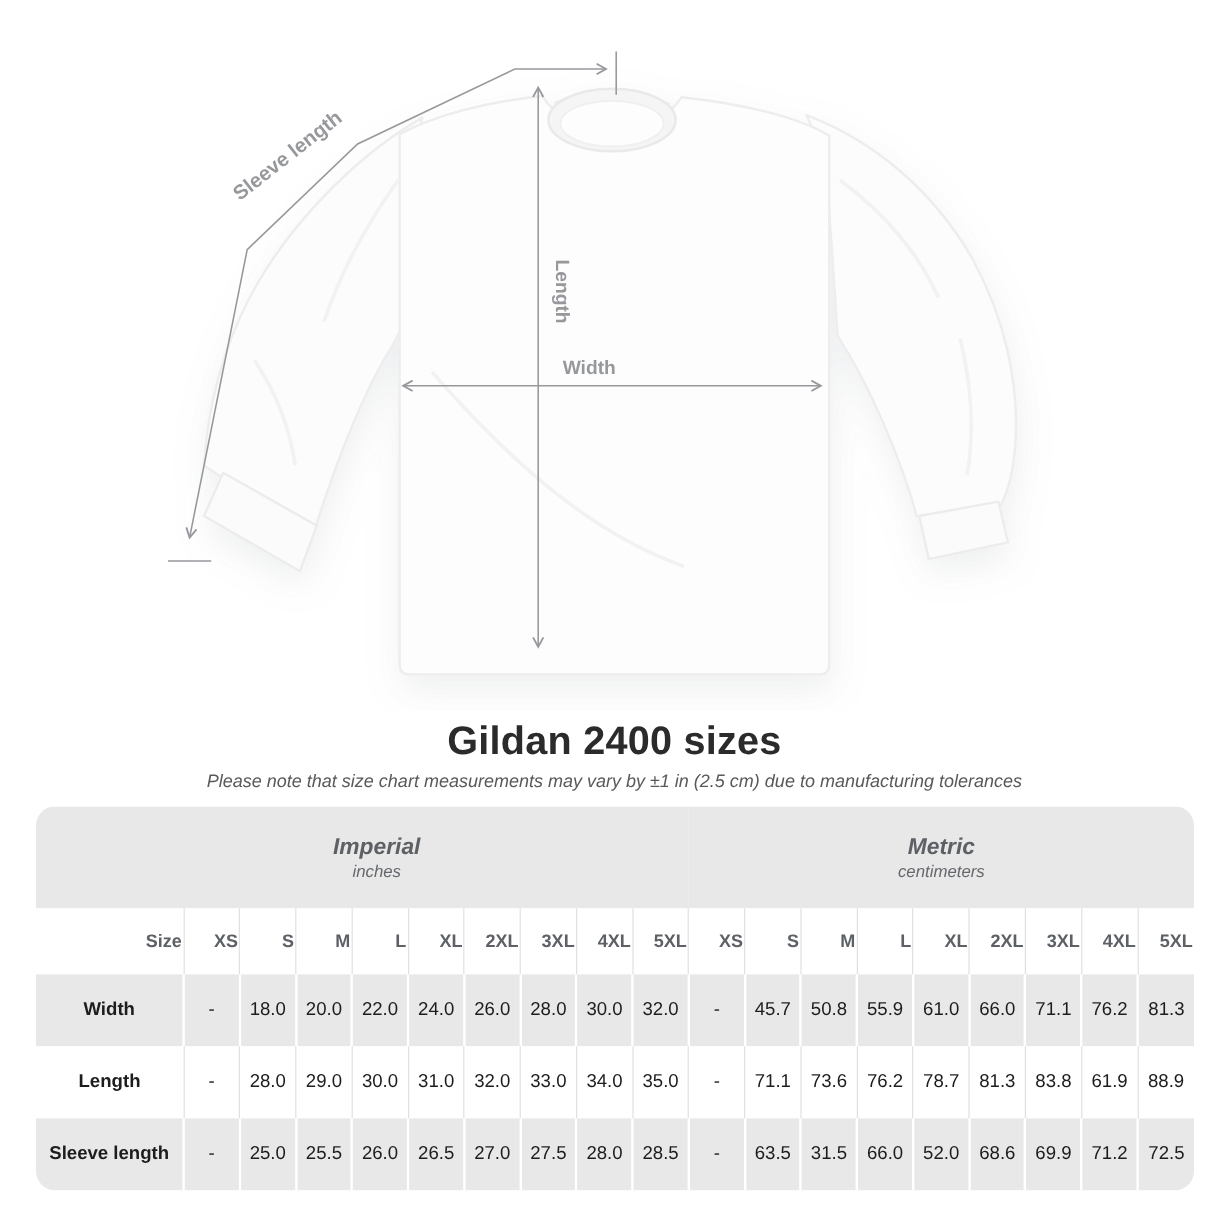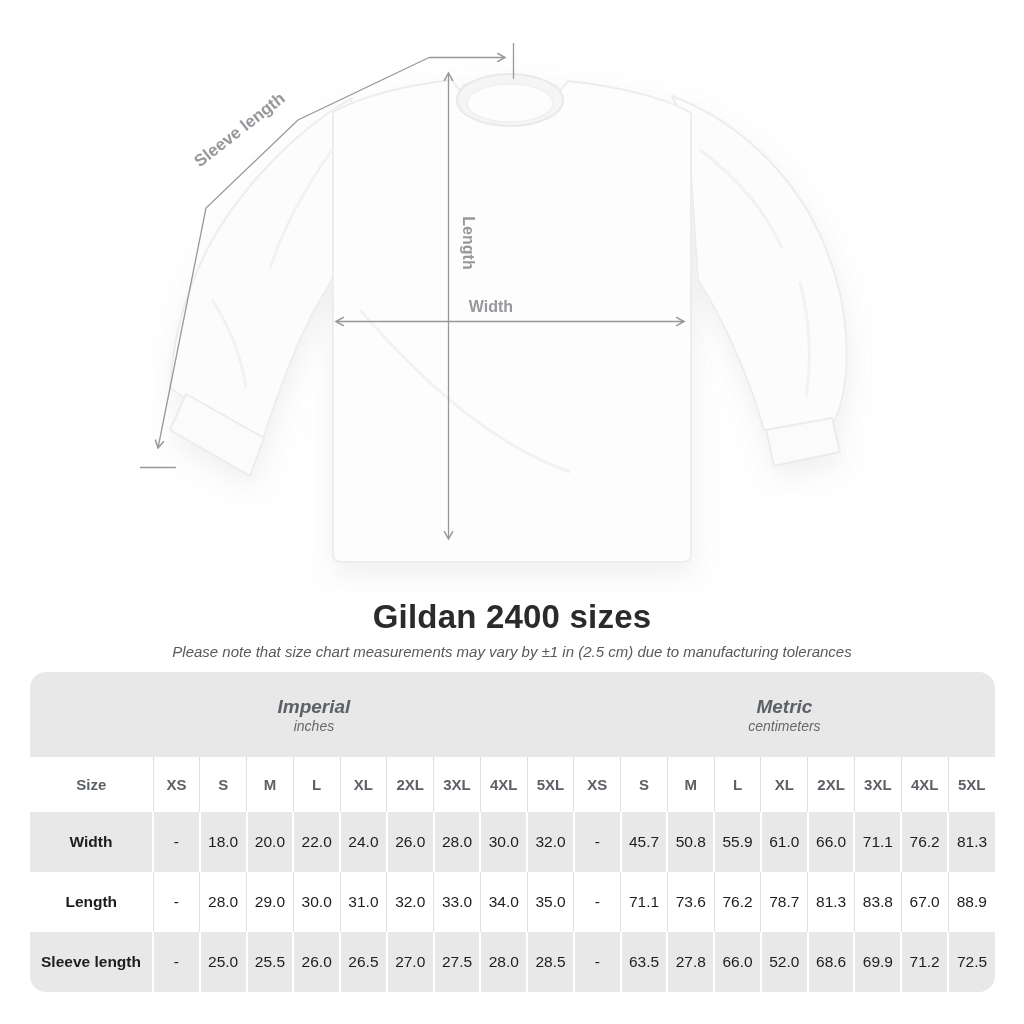--- a/index.html
+++ b/index.html
@@ -18,21 +18,21 @@
   col.c-label { width:123px; }
 
   tr.band-row { height:85px; }
   td.band { background:var(--band,#e8e8e8); text-align:center; vertical-align:middle; }
   .g-name { font-size:19px; font-weight:bold; font-style:italic; color:var(--header_text,#54575b); }
   .g-unit { margin-top:0; font-size:14px; font-style:italic; color:#65686c; }
   td.band-left .g-inner { transform:translateX(12px); }
 
   tr.sizes-row { height:55px; }
   tr.sizes-row th { background:#fff; font-size:15px; font-weight:bold; color:var(--header_text,#5d6166);
-                    text-align:center; vertical-align:middle; border-right:1px solid var(--separator_light,#e0e0e0); }
+                    text-align:right; vertical-align:middle; border-right:1px solid var(--separator_light,#e0e0e0); }
   tr.sizes-row th:last-child { border-right:none; }
 
   tr.gray, tr.white { height:60px; }
   tr.gray td, tr.white td { text-align:center; vertical-align:middle; font-size:15.5px; color:var(--value_text,#1d1d1d); }
   tr.gray td  { background:var(--stripe,#e8e8e8); border-right:2px solid var(--separator_white,#ffffff); }
   tr.white td { background:#ffffff; border-right:1px solid var(--separator_light,#e0e0e0); }
   tr.gray td:last-child, tr.white td:last-child { border-right:none; }
   td.rowlabel { font-weight:bold; color:var(--header_text,#5d6166); font-size:15.5px; }
 
   .measure-text { fill:var(--measure,#96989c); font-weight:bold; font-family:"Liberation Sans", sans-serif; }
@@ -192,37 +192,37 @@
             <td>33.0</td>
             <td>34.0</td>
             <td>35.0</td>
             <td>-</td>
             <td>71.1</td>
             <td>73.6</td>
             <td>76.2</td>
             <td>78.7</td>
             <td>81.3</td>
             <td>83.8</td>
-            <td>67.0</td>
+            <td>61.9</td>
             <td>88.9</td>
           </tr>
           <tr class="gray">
             <td class="rowlabel">Sleeve length</td>
             <td>-</td>
             <td>25.0</td>
             <td>25.5</td>
             <td>26.0</td>
             <td>26.5</td>
             <td>27.0</td>
             <td>27.5</td>
             <td>28.0</td>
             <td>28.5</td>
             <td>-</td>
             <td>63.5</td>
-            <td>27.8</td>
+            <td>31.5</td>
             <td>66.0</td>
             <td>52.0</td>
             <td>68.6</td>
             <td>69.9</td>
             <td>71.2</td>
             <td>72.5</td>
           </tr>
         </tbody>
     </table>
   </div>

